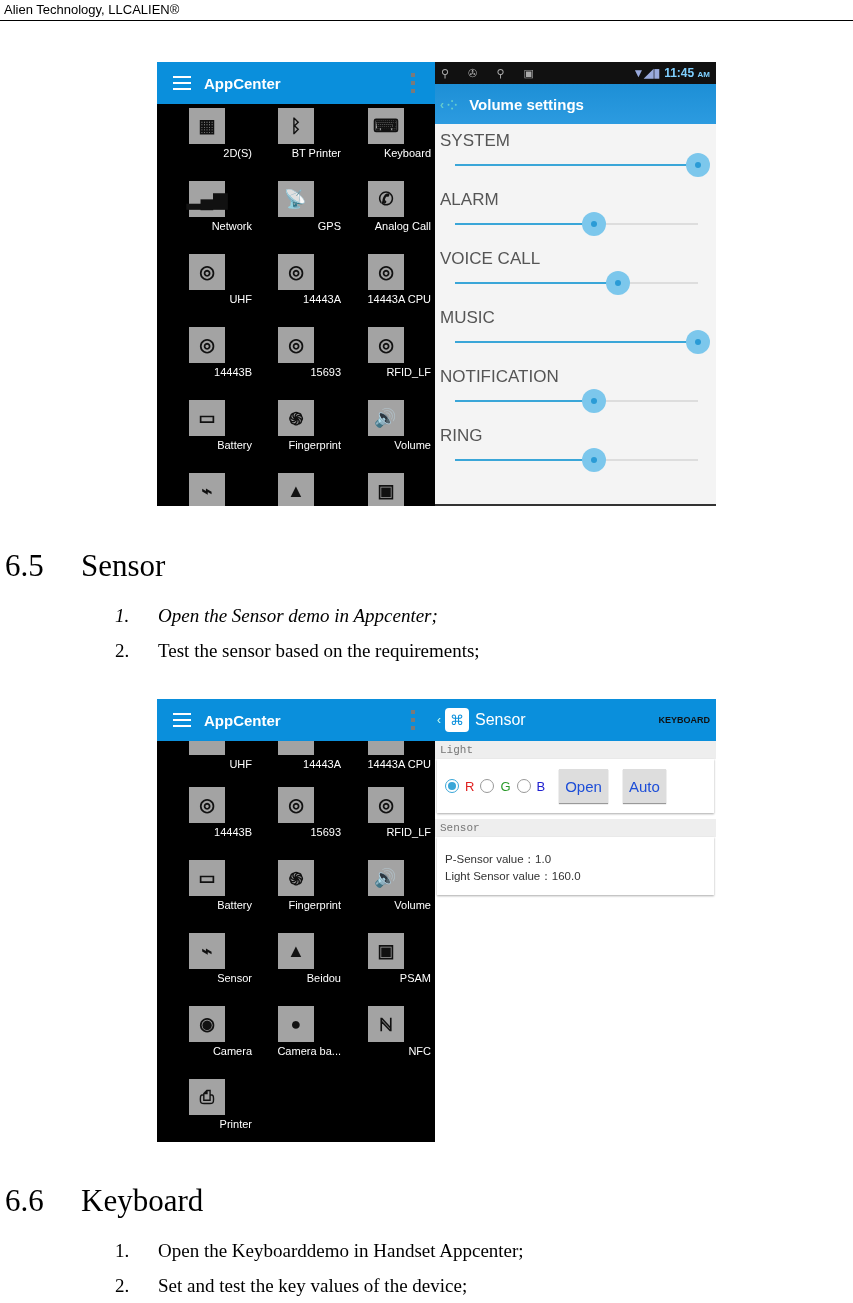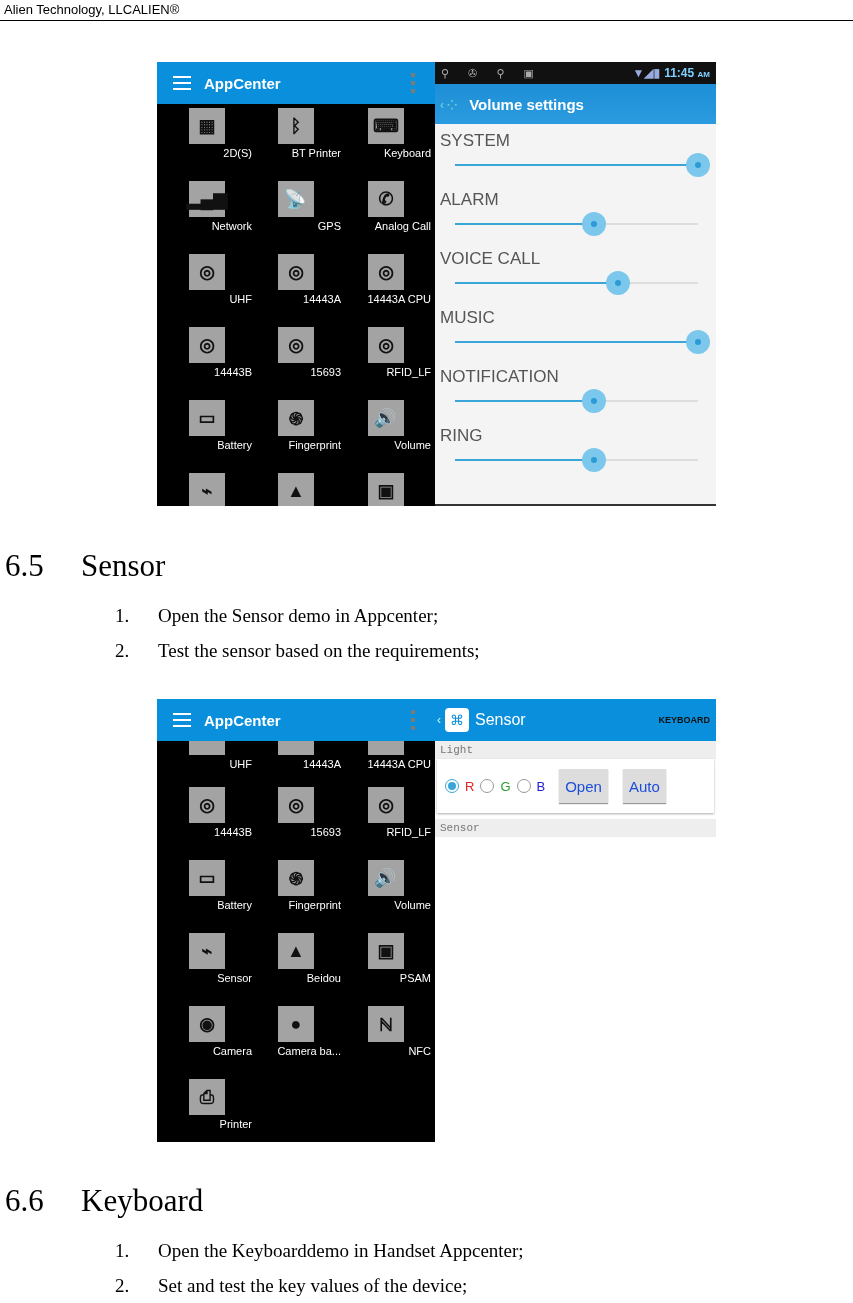--- a/index.html
+++ b/index.html
@@ -198,21 +198,21 @@
           <div class="fill" style="width: 57%;"></div>
           <div class="thumb" style="left: 57%;"></div>
         </div>
       </div>
     </div>
 </div>
 
 <h2 style="left:5px; top:548px;">
   <span class="num">6.5</span><span>Sensor</span>
 </h2>
-<div class="step" style="left:115px; top:605px;">
+<div class="step" style="left:115px; top:605px;font-style:italic;">
   <span class="n">1.</span><span>Open the Sensor demo in Appcenter;</span>
 </div>
 <div class="step" style="left:115px; top:640px;font-family:Liberation Serif, serif;">
   <span class="n">2.</span><span>Test the sensor based on the requirements;</span>
 </div>
 
 <div class="phone" style="left:157px; top:699px; width:278px; height:443px;">
   <div class="grid" id="grid2" style="top:0;">
       <div class="app" style="left: 5px; top: 20px;">
         <div class="ic"></div>
@@ -306,20 +306,24 @@
     <span class="radio on"></span>
     <span class="rl" style="color:#e02020;">R</span>
     <span class="radio" style="margin-left:6px;"></span>
     <span class="rl" style="color:#2a9a2a;">G</span>
     <span class="radio" style="margin-left:6px;"></span>
     <span class="rl" style="color:#2020d0;">B</span>
     <span class="btn" style="margin-left:14px;">Open</span>
     <span class="btn" style="margin-left:15px;">Auto</span>
   </div>
   <div class="sec" style="margin-top:6px;">Sensor</div>
+  <div class="card sensorcard">
+    <div>P-Sensor value：1.0</div>
+    <div>Light Sensor value：160.0</div>
+  </div>
 </div>
 
 <h2 style="left:5px; top:1183px;">
   <span class="num">6.6</span><span>Keyboard</span>
 </h2>
 <div class="step" style="left:115px; top:1240px;">
   <span class="n">1.</span><span>Open the Keyboarddemo in Handset Appcenter;</span>
 </div>
 <div class="step" style="left:115px; top:1275px;">
   <span class="n">2.</span><span>Set and test the key values of the device;</span>

